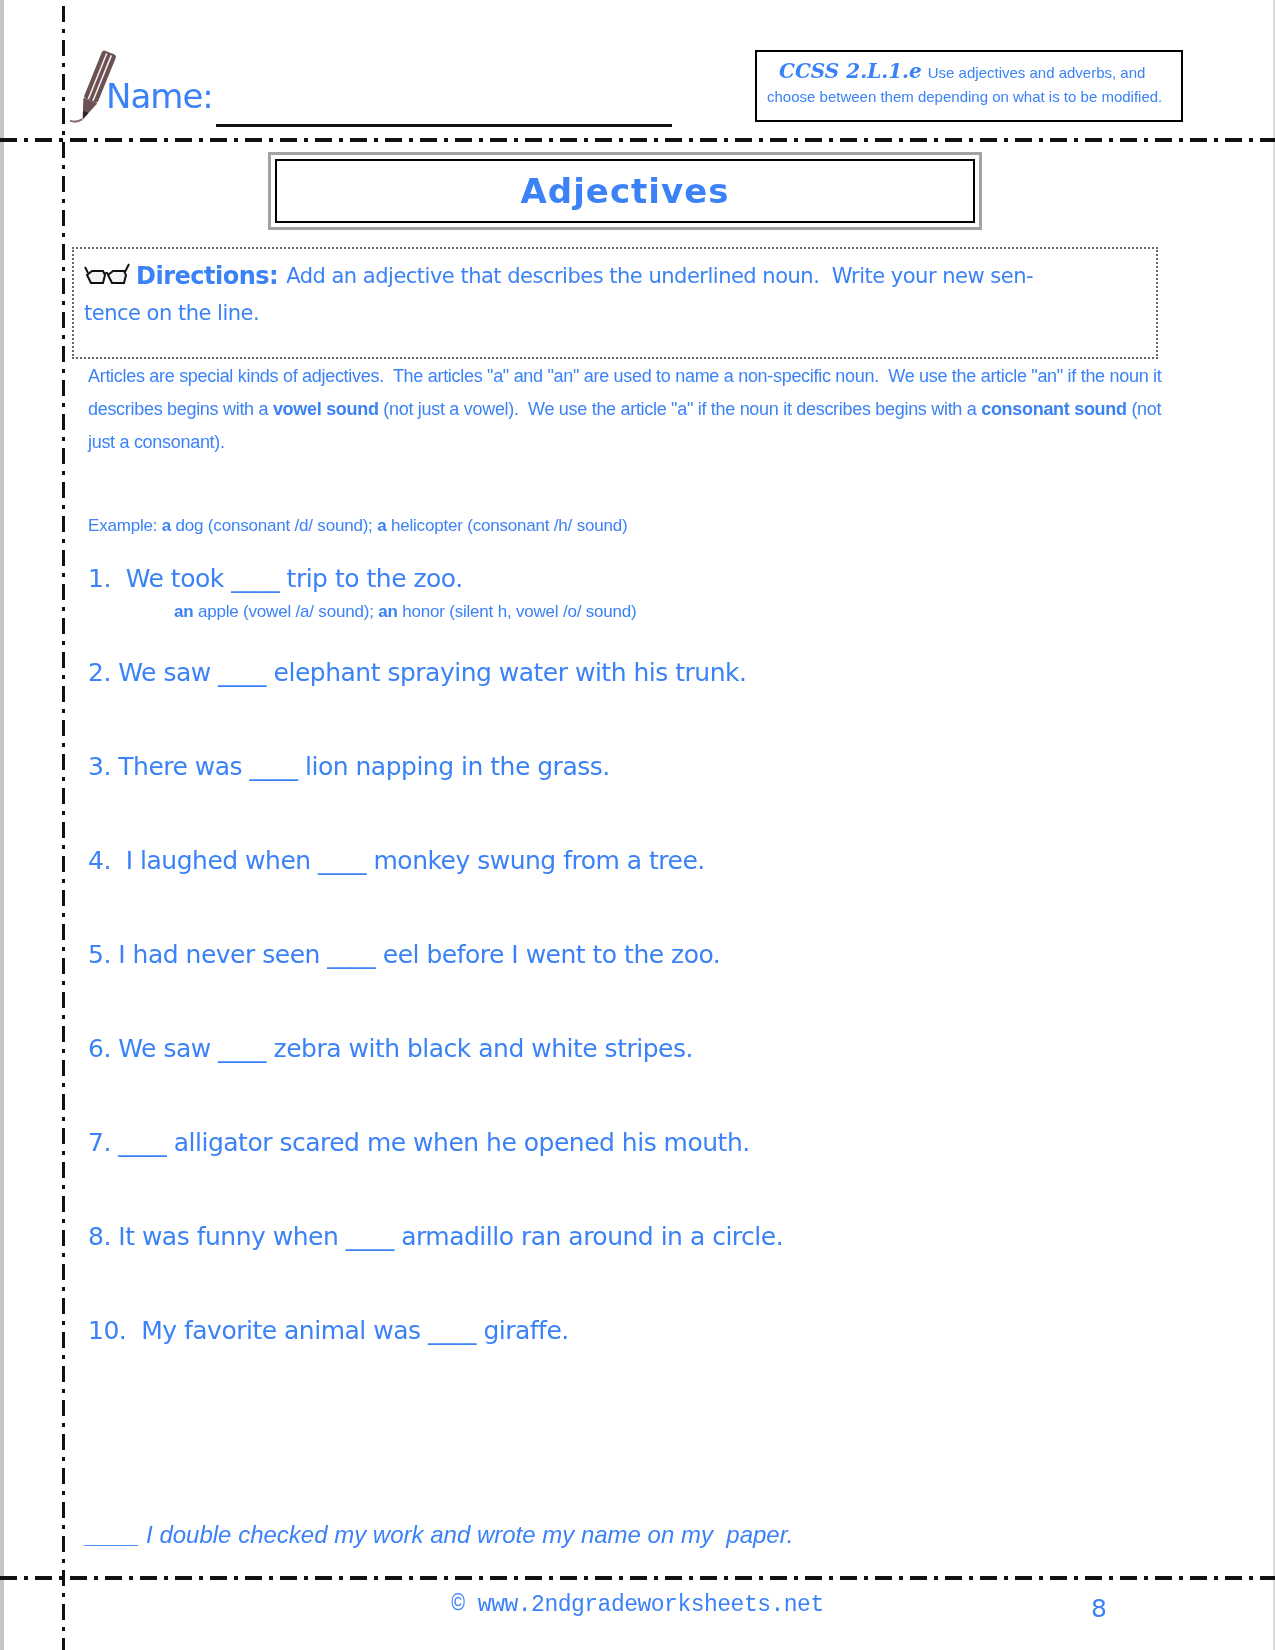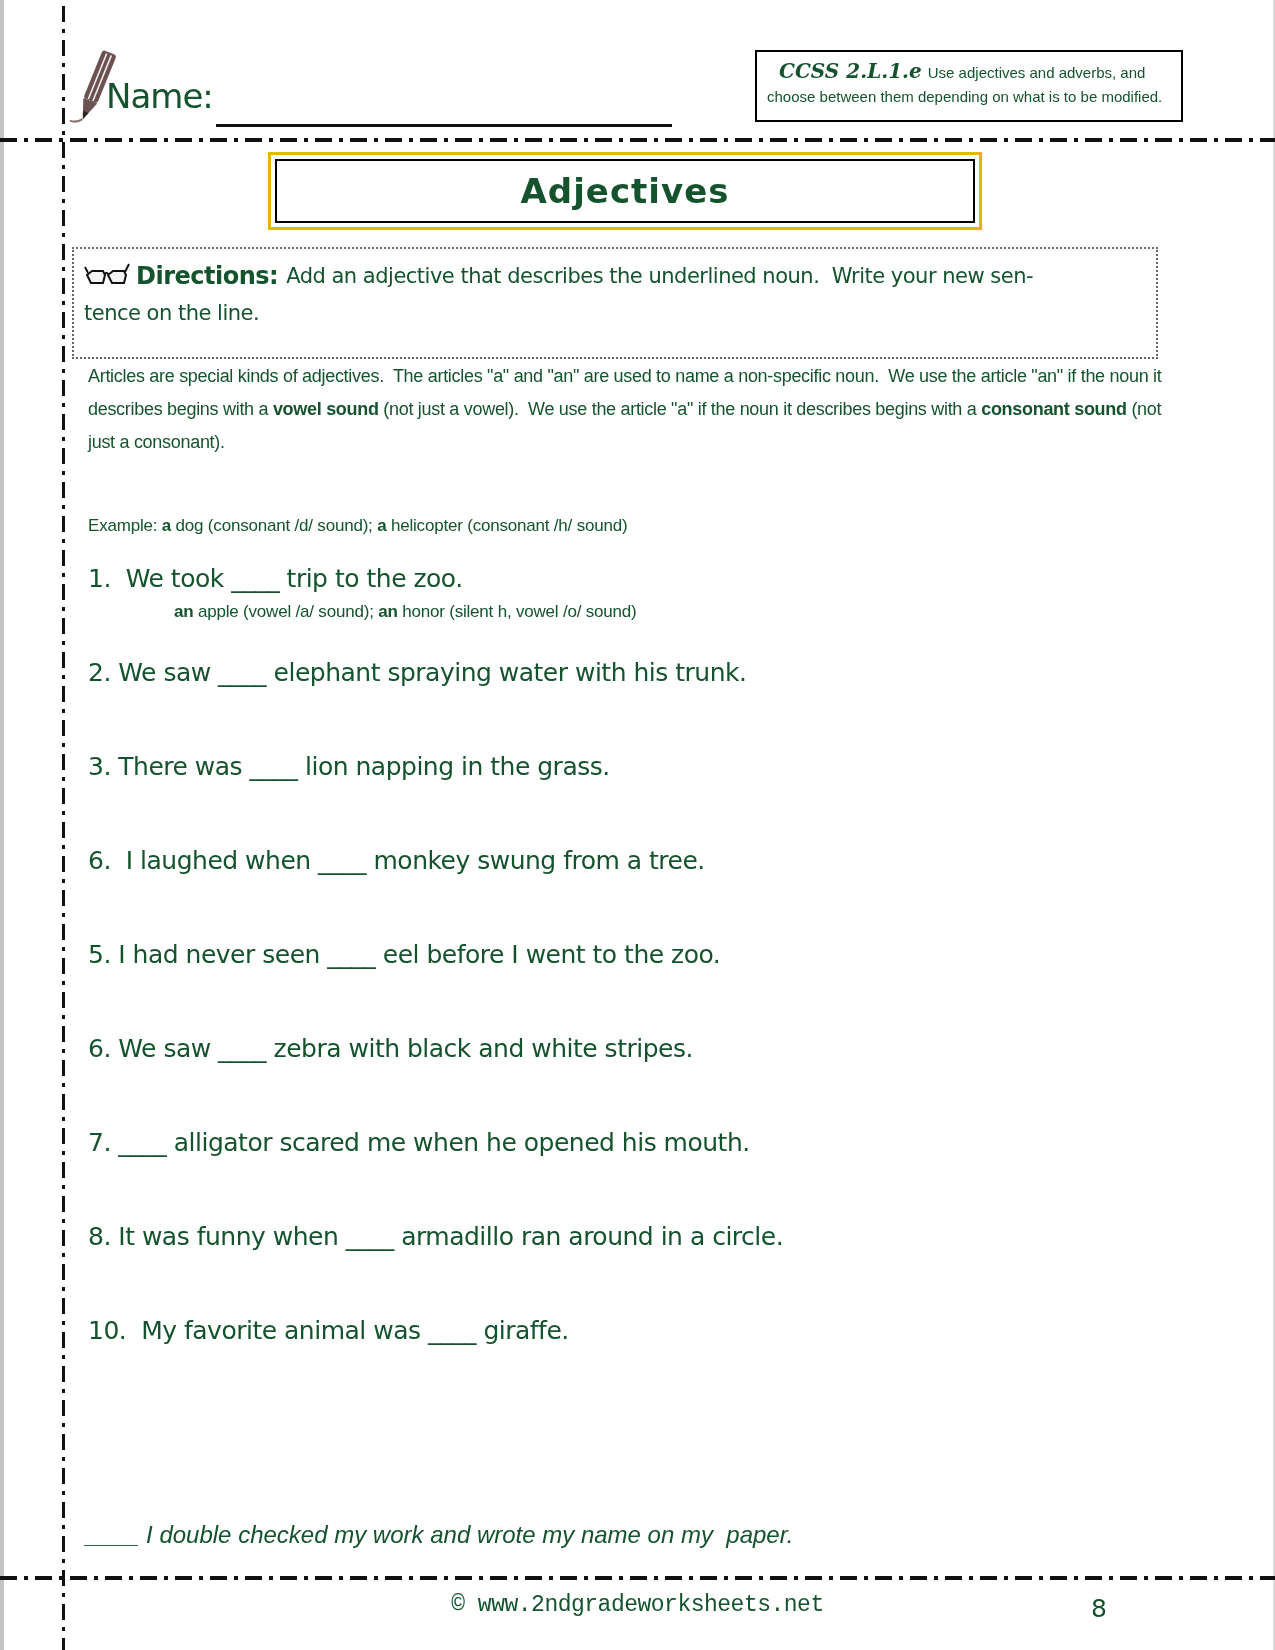--- a/index.html
+++ b/index.html
@@ -1,17 +1,17 @@
 <!DOCTYPE html>
 <html><head>
 <meta charset="utf-8">
 <style>
   html,body{margin:0;padding:0;background:#ffffff;}
   .page{position:relative;width:1275px;height:1650px;background:#fff;overflow:hidden;
-        font-family:"DejaVu Sans",sans-serif;color:#14532d;}
+        font-family:"DejaVu Sans",sans-serif;color:#3b82f6;}
   .edge-left{position:absolute;left:0;top:0;width:4px;height:100%;background:#c4c4c4;}
   .edge-right{position:absolute;right:0;top:0;width:2px;height:100%;background:#dcdcdc;}
 
   
   .vline{position:absolute;left:62px;top:6px;bottom:0;width:3px;
     background:repeating-linear-gradient(to bottom,#111 0 16px,transparent 16px 23px,#111 23px 27px,transparent 27px 34px);}
   .hline{position:absolute;left:0;right:0;height:4px;
     background:repeating-linear-gradient(to right,#111 0 17px,transparent 17px 24px,#111 24px 28px,transparent 28px 35px);}
   .hline-top{top:138px;}
   .hline-bottom{top:1576px;}
@@ -20,21 +20,21 @@
   .pencil{position:absolute;left:68px;top:48px;}
   .name-label{position:absolute;left:106px;top:76px;font-size:34px;letter-spacing:-1px;}
   .name-line{position:absolute;left:216px;top:124px;width:456px;height:3px;background:#111;}
 
   .ccss-box{position:absolute;left:755px;top:50px;width:428px;height:72px;border:2px solid #000;
     box-sizing:border-box;padding:7px 10px;font-family:"Liberation Sans",sans-serif;font-size:15px;
     line-height:24px;white-space:pre-wrap;}
   .ccss-code{font-family:"DejaVu Serif",serif;font-style:italic;font-weight:bold;font-size:20px;margin-right:6px;margin-left:12px;}
 
   
-  .title-box{position:absolute;left:268px;top:152px;width:714px;height:78px;border:3px solid #eab308;
+  .title-box{position:absolute;left:268px;top:152px;width:714px;height:78px;border:3px solid #a3a3a3;
     box-sizing:border-box;padding:4px;}
   .title-inner{border:2px solid #000;height:100%;box-sizing:border-box;display:flex;align-items:center;justify-content:center;}
   .title-text{font-size:34px;font-weight:bold;letter-spacing:1px;}
 
   
   .directions-box{position:absolute;left:72px;top:247px;width:1086px;height:112px;border:2px dotted #666;
     box-sizing:border-box;padding:12px 12px 0 10px;}
   .dir-line1{display:flex;align-items:center;white-space:pre-wrap;}
   .glasses{margin-right:6px;flex:0 0 auto;}
   .dir-label{font-size:24px;font-weight:bold;margin-right:8px;letter-spacing:-0.5px;}
@@ -119,21 +119,21 @@
 
   <div class="example">
     <div class="ex-line1"><span>Example: </span><b>a</b><span> dog (consonant /d/ sound); </span><b>a</b><span> helicopter (consonant /h/ sound)</span></div>
     <div class="ex-line2"><b>an</b><span> apple (vowel /a/ sound); </span><b>an</b><span> honor (silent h, vowel /o/ sound)</span></div>
   </div>
 
   <div class="questions">
     <div class="q">1.  We took ____ trip to the zoo.</div>
     <div class="q">2. We saw ____ elephant spraying water with his trunk.</div>
     <div class="q">3. There was ____ lion napping in the grass.</div>
-    <div class="q">6.  I laughed when ____ monkey swung from a tree.</div>
+    <div class="q">4.  I laughed when ____ monkey swung from a tree.</div>
     <div class="q">5. I had never seen ____ eel before I went to the zoo.</div>
     <div class="q">6. We saw ____ zebra with black and white stripes.</div>
     <div class="q">7. ____ alligator scared me when he opened his mouth.</div>
     <div class="q">8. It was funny when ____ armadillo ran around in a circle.</div>
     <div class="q">10.  My favorite animal was ____ giraffe.</div>
   </div>
 
   <div class="check-row"><span class="check-blank">____</span><span class="check-text"> I double checked my work and wrote my name on my  paper.</span></div>
 
   <div class="footer">

